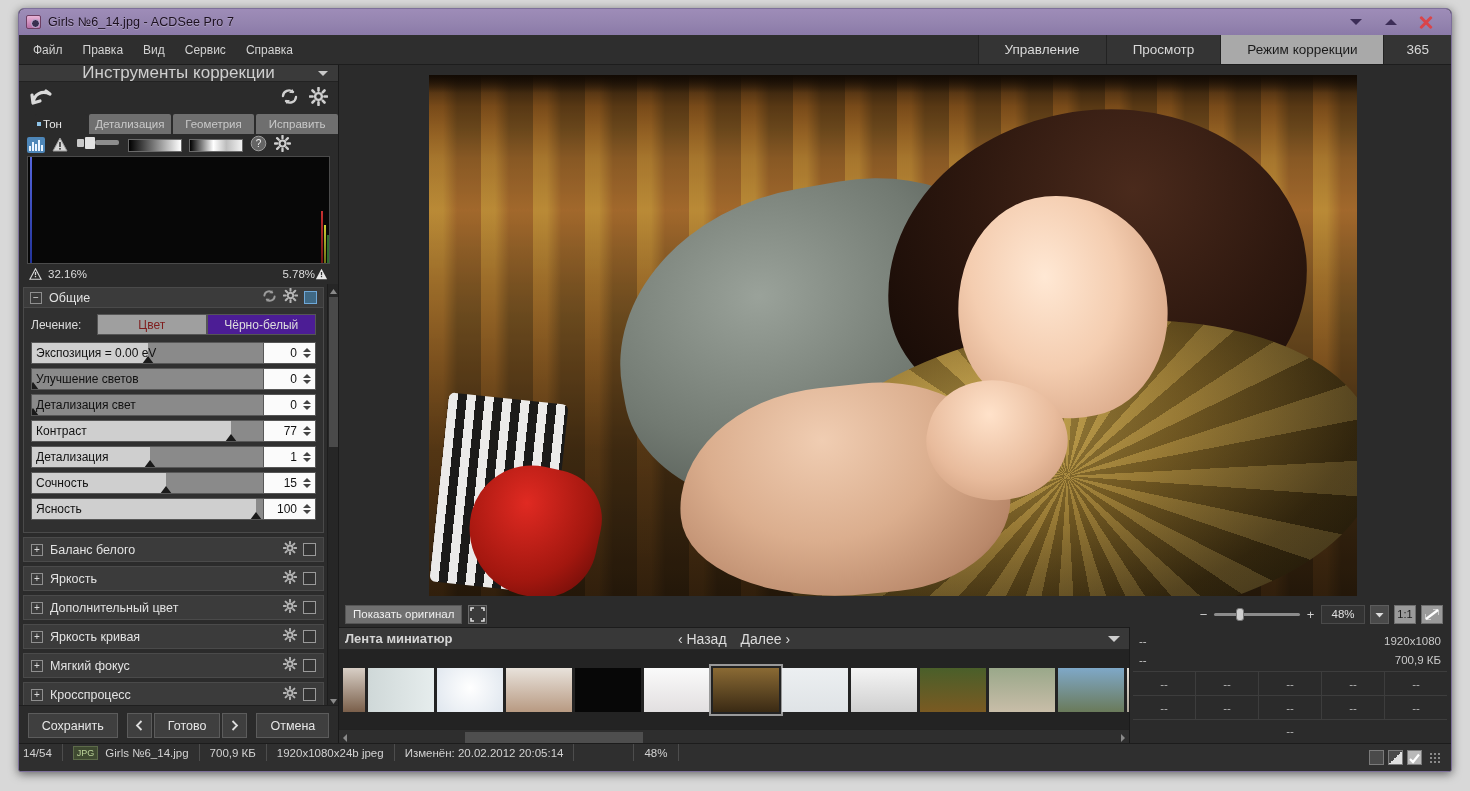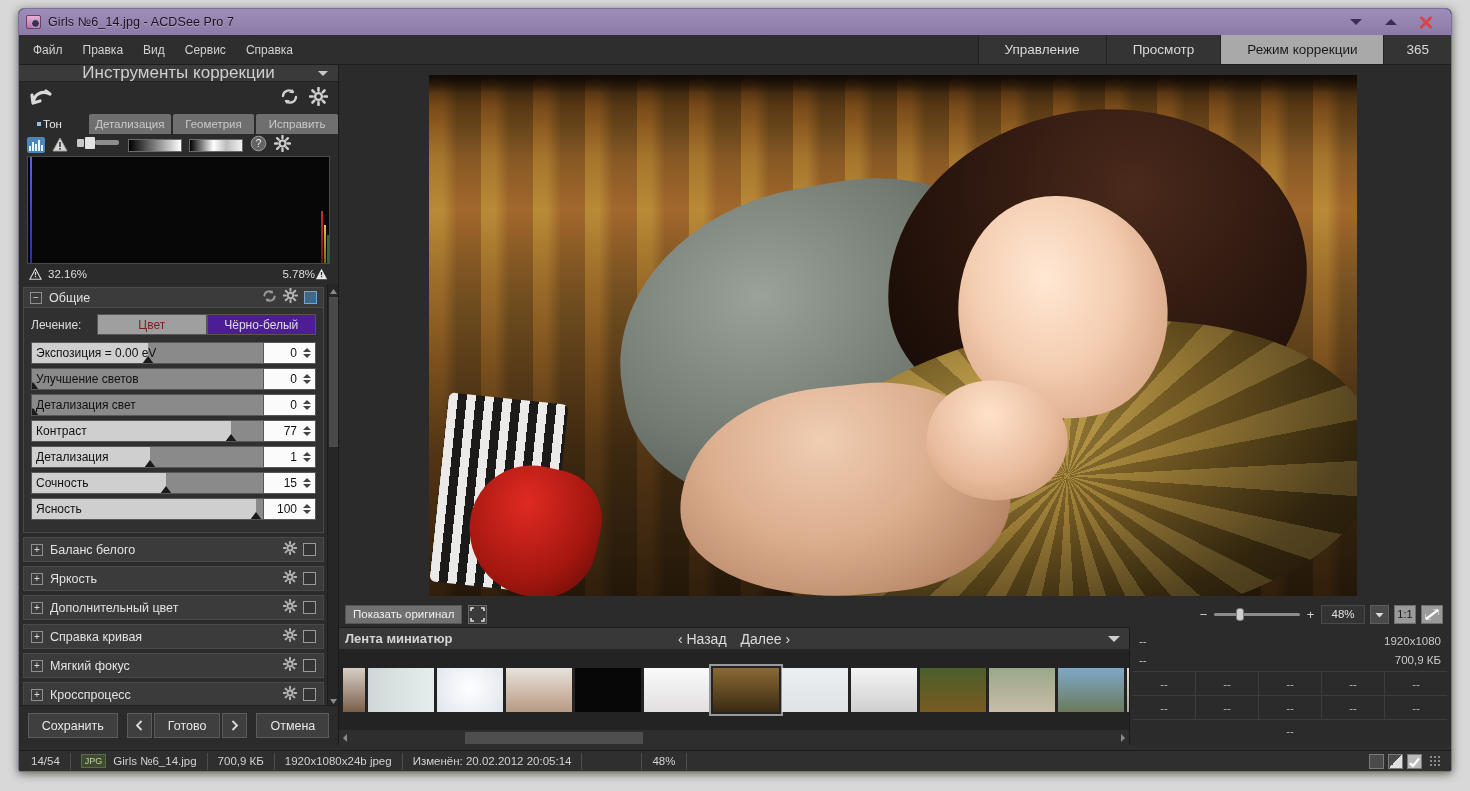--- a/index.html
+++ b/index.html
@@ -404,23 +404,23 @@
     font-size: 11.5px; color: #b8b8b8; border-right: 1px solid #3d3d3d;
   }
   .meta-cell:last-child { border-right: none; }
   .meta-foot {
     height: 22px; display: flex; align-items: center; justify-content: center;
     font-size: 11.5px; color: #b8b8b8;
   }
 
   
   .statusbar {
-    position: absolute; left: 0; right: 0; bottom: 0; height: 21px;
+    position: absolute; left: 0; right: 0; bottom: 0; height: 28px;
     background: #2f2f2f; border-top: 1px solid #1c1c1c;
-    display: flex; align-items: center; padding: 0 4px 0 12px;
+    display: flex; padding: 0 4px 0 4px;
   }
   .sb-cell {
     font-size: 11.5px; color: #d2d2d2; padding: 0 10px; height: 17px;
     display: flex; align-items: center; border-right: 1px solid #4d4d4d; white-space: nowrap;
   }
   .sb-cell.first { padding-left: 0; }
   .jpg-badge {
     background: #3f4a31; color: #bcd49a; font-size: 9px; padding: 1px 3px;
     border: 1px solid #5d6b4a; margin-right: 7px;
   }
@@ -758,21 +758,21 @@
                     <g stroke="#b5b5b5" stroke-width="2.6" stroke-linecap="round">
                       <path d="M9.5 1v2.6M9.5 15.4V18M1 9.5h2.6M15.4 9.5H18M3.5 3.5l1.8 1.8M13.7 13.7l1.8 1.8M15.5 3.5l-1.8 1.8M5.3 13.7l-1.8 1.8"></path>
                     </g>
                   </svg></span>
               <span class="chk-sq"></span>
             </span>
           </div>
 
           <div class="collapsed-sec">
             <span class="pm-box">+</span>
-            <span class="sec-title">Справка кривая</span>
+            <span class="sec-title">Яркость кривая</span>
             <span class="sec-icons">
               <span><svg width="14" height="14" viewBox="0 0 19 19">
                     <circle cx="9.5" cy="9.5" r="3.4" fill="none" stroke="#b5b5b5" stroke-width="2.4"></circle>
                     <g stroke="#b5b5b5" stroke-width="2.6" stroke-linecap="round">
                       <path d="M9.5 1v2.6M9.5 15.4V18M1 9.5h2.6M15.4 9.5H18M3.5 3.5l1.8 1.8M13.7 13.7l1.8 1.8M15.5 3.5l-1.8 1.8M5.3 13.7l-1.8 1.8"></path>
                     </g>
                   </svg></span>
               <span class="chk-sq"></span>
             </span>
           </div>

